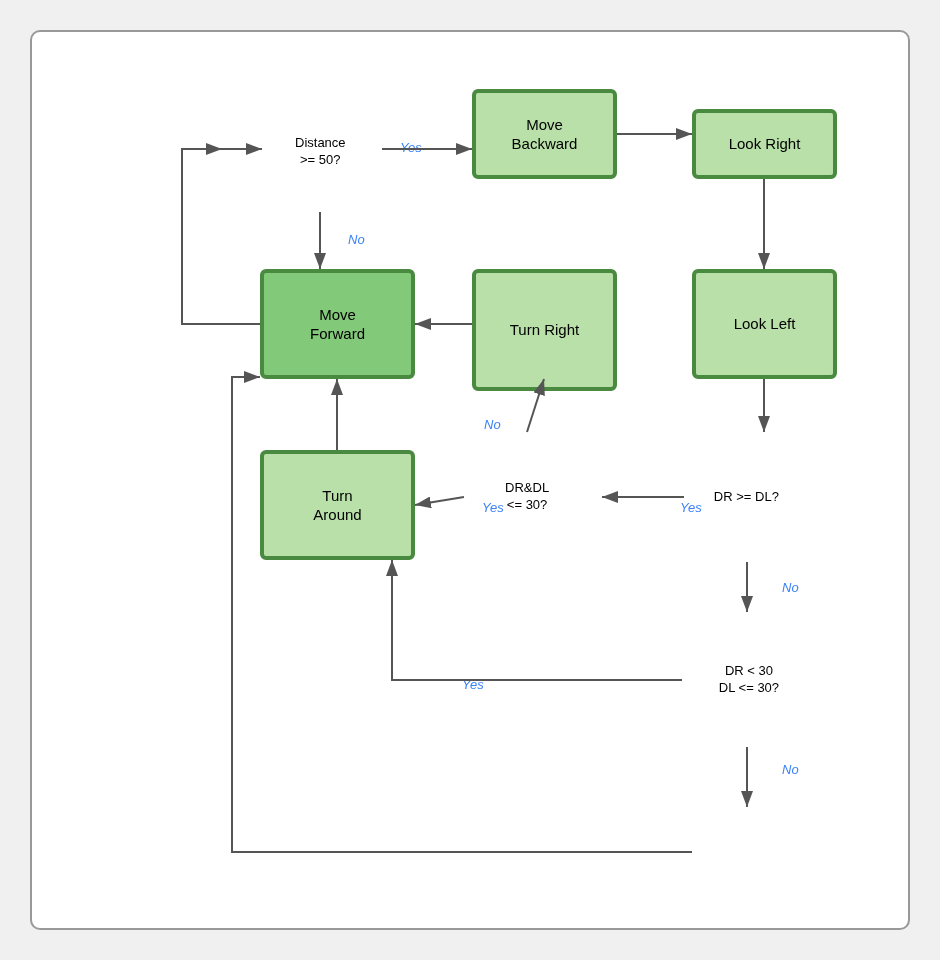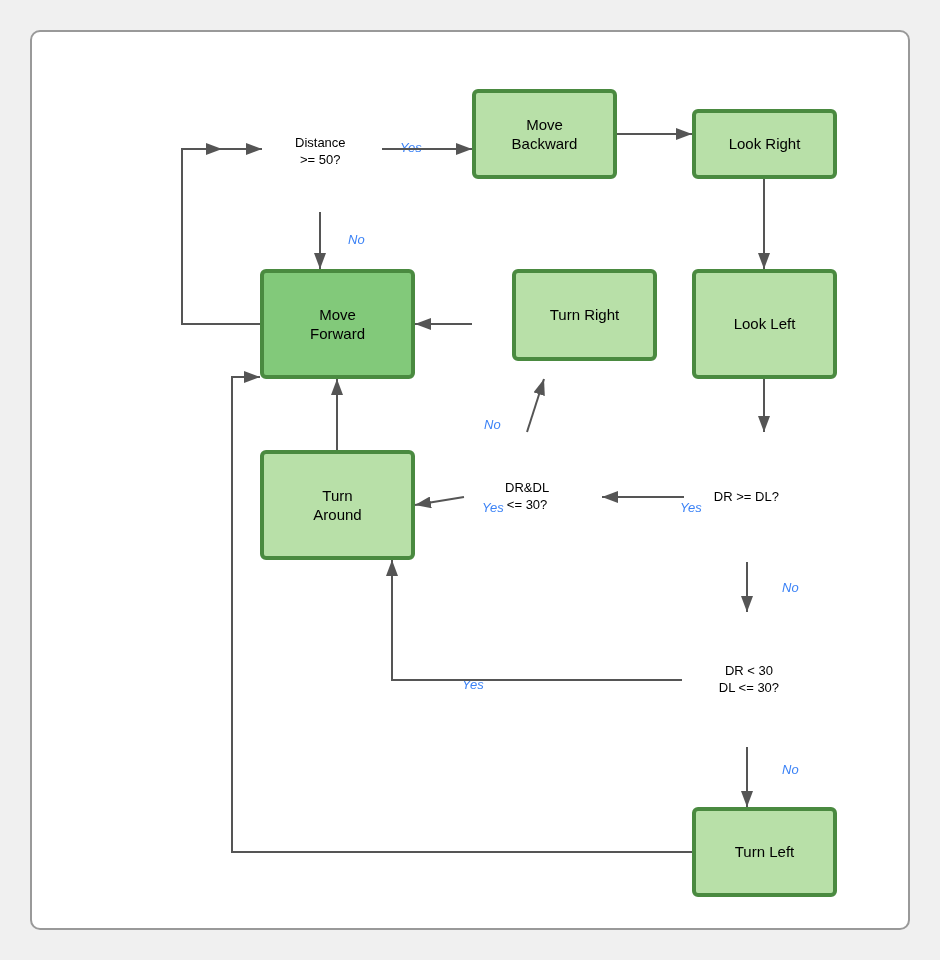--- a/index.html
+++ b/index.html
@@ -96,21 +96,21 @@
 
   <div class="node rect-green-light" style="left:660px; top:57px; width:145px; height:70px;margin-top:20px;">
     <span style="white-space:pre-line;">Look Right</span>
   </div>
 
   <div class="node rect-green" style="left:228px; top:237px; width:155px; height:110px;">
     <span style="white-space:pre-line;">Move
 Forward</span>
   </div>
 
-  <div class="node rect-green-light" style="left:440px; top:237px; width:145px; height:92px;margin-left:40px;">
+  <div class="node rect-green-light" style="left:440px; top:237px; width:145px; height:122px;">
     <span style="white-space:pre-line;">Turn Right</span>
   </div>
 
   <div class="node rect-green-light" style="left:660px; top:237px; width:145px; height:110px;">
     <span style="white-space:pre-line;">Look Left</span>
   </div>
 
   <div class="node rect-green-light" style="left:228px; top:418px; width:155px; height:110px;">
     <span style="white-space:pre-line;">Turn
 Around</span>
@@ -129,23 +129,20 @@
     </div>
   </div>
 
   <div style="position:absolute; left:650px; top:580px; width:135px; height:135px;">
     <div class="diamond-inner diamond-orange" style="width:115px; height:115px; top:10px; left:10px;">
       <span class="diamond-text" style="white-space:pre-line; font-size:13px;">DR &lt; 30
 DL &lt;= 30?</span>
     </div>
   </div>
 
-  <div class="node rect-green-light" style="left:660px; top:775px; width:145px; height:90px;">
-    <span style="white-space:pre-line;">Turn Left</span>
-  </div>
 
   <div class="arrow-label" style="left:368px; top:108px;">
     <span>Yes</span>
   </div>
   <div class="arrow-label" style="left:316px; top:200px;">
     <span>No</span>
   </div>
   <div class="arrow-label" style="left:452px; top:385px;">
     <span>No</span>
   </div>

